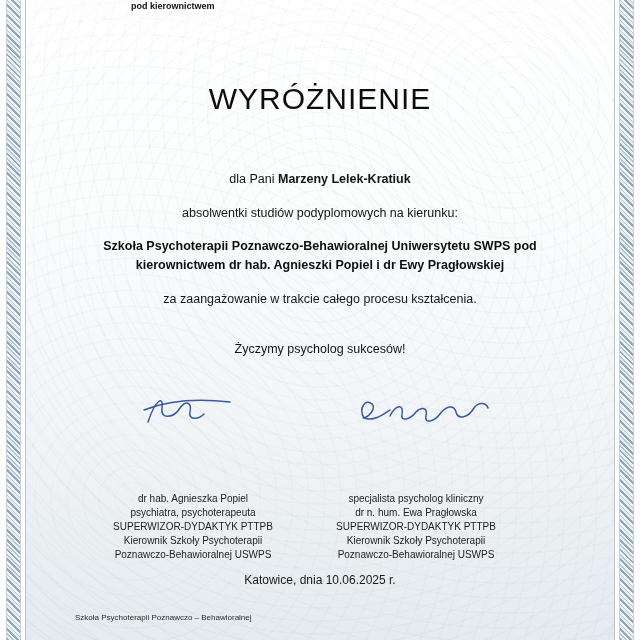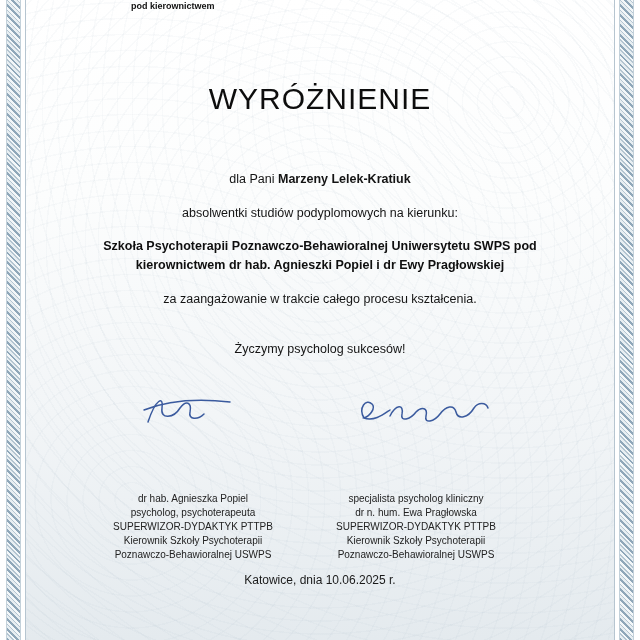--- a/index.html
+++ b/index.html
@@ -118,33 +118,34 @@
       <path d="M10 22 C 30 14, 60 10, 96 14"></path>
     </svg>
 
     <svg class="sig sig-right" width="140" height="44" viewBox="0 0 140 44" aria-hidden="true">
       <path d="M10 26 C 4 16, 12 6, 18 12 C 22 16, 16 24, 10 26 C 20 30, 30 22, 36 18"></path>
       <path d="M36 24 C 42 12, 50 12, 48 22 C 46 30, 56 28, 62 20 C 68 14, 74 16, 72 24 C 70 32, 80 30, 86 22 C 92 14, 100 12, 102 20 C 104 28, 114 26, 120 16 C 124 10, 132 10, 134 16"></path>
     </svg>
 
     <div class="sigblock sb-left">
       <div>dr hab. Agnieszka Popiel</div>
-      <div>psycholog, psychoterapeuta</div>
+      <div>psychiatra, psychoterapeuta</div>
       <div>SUPERWIZOR-DYDAKTYK PTTPB</div>
       <div>Kierownik Szkoły Psychoterapii</div>
       <div>Poznawczo-Behawioralnej USWPS</div>
     </div>
 
     <div class="sigblock sb-right">
       <div>specjalista psycholog kliniczny</div>
       <div>dr n. hum. Ewa Pragłowska</div>
       <div>SUPERWIZOR-DYDAKTYK PTTPB</div>
       <div>Kierownik Szkoły Psychoterapii</div>
       <div>Poznawczo-Behawioralnej USWPS</div>
     </div>
 
     <div class="placedate">Katowice, dnia 10.06.2025 r.</div>
 
     <div class="footer">
+      <div>Szkoła Psychoterapii Poznawczo – Behawioralnej</div>
     </div>
 
   </div>
 </div>
 
 </body></html>

